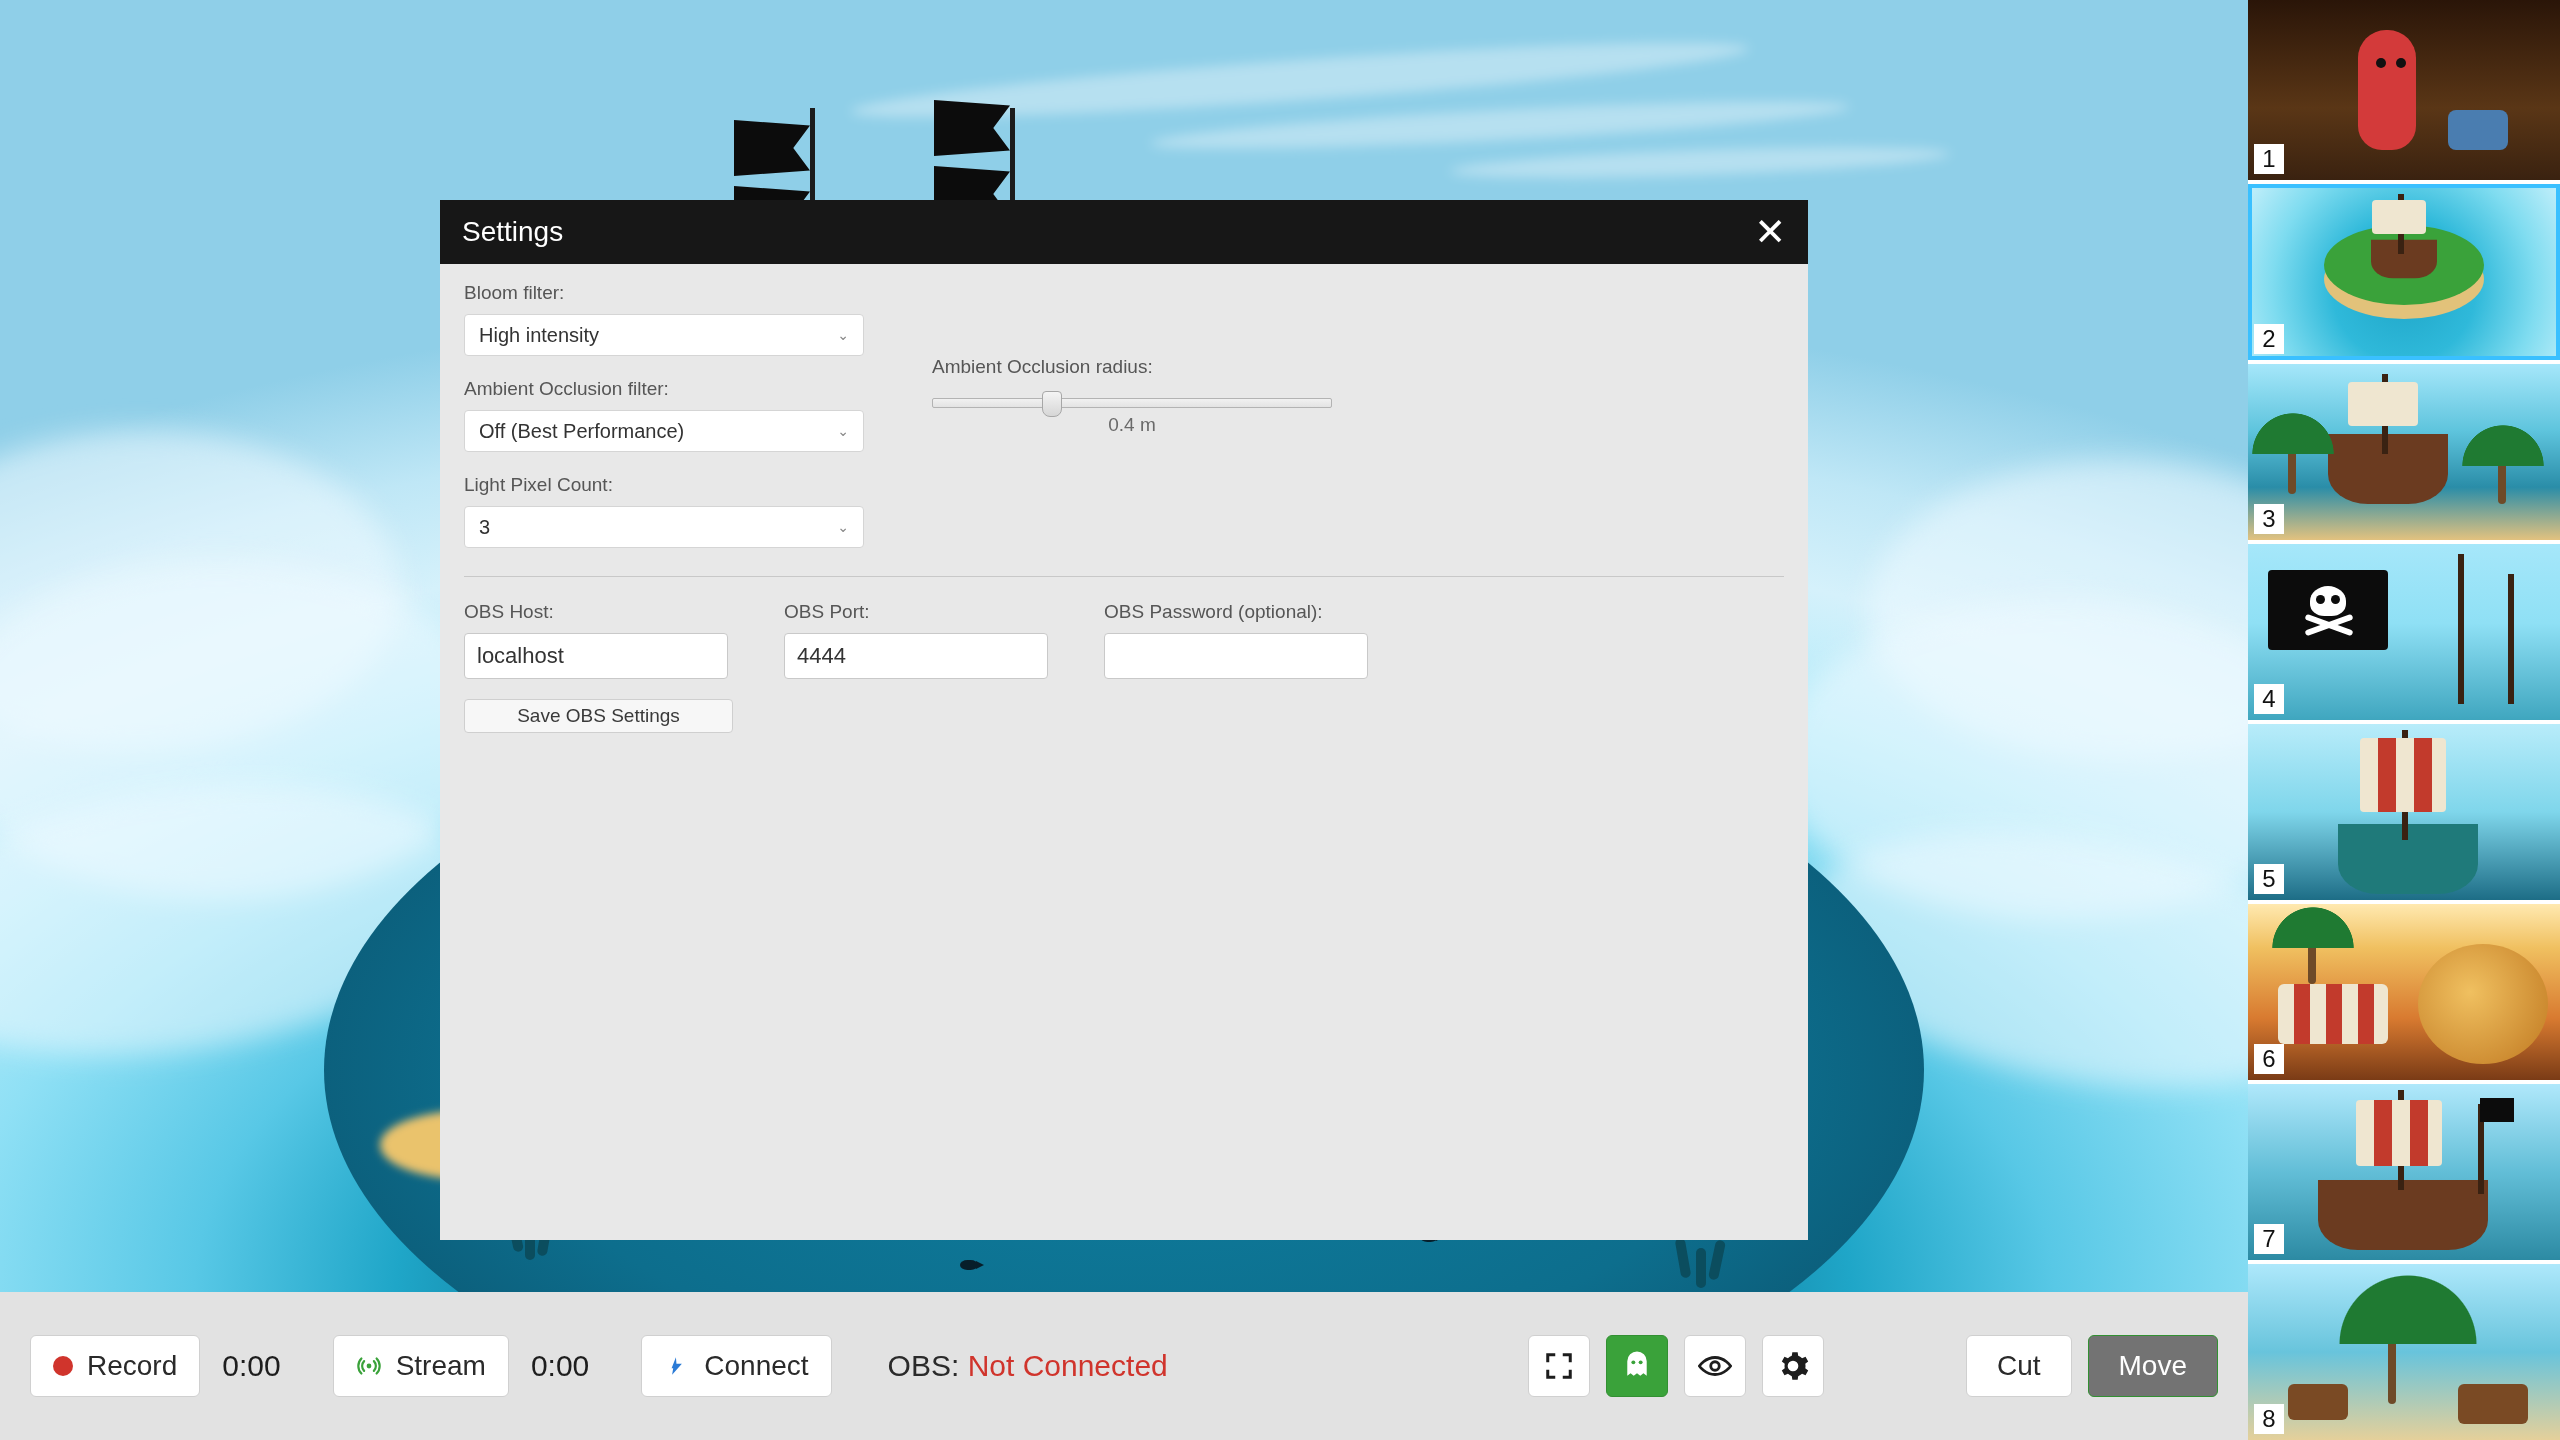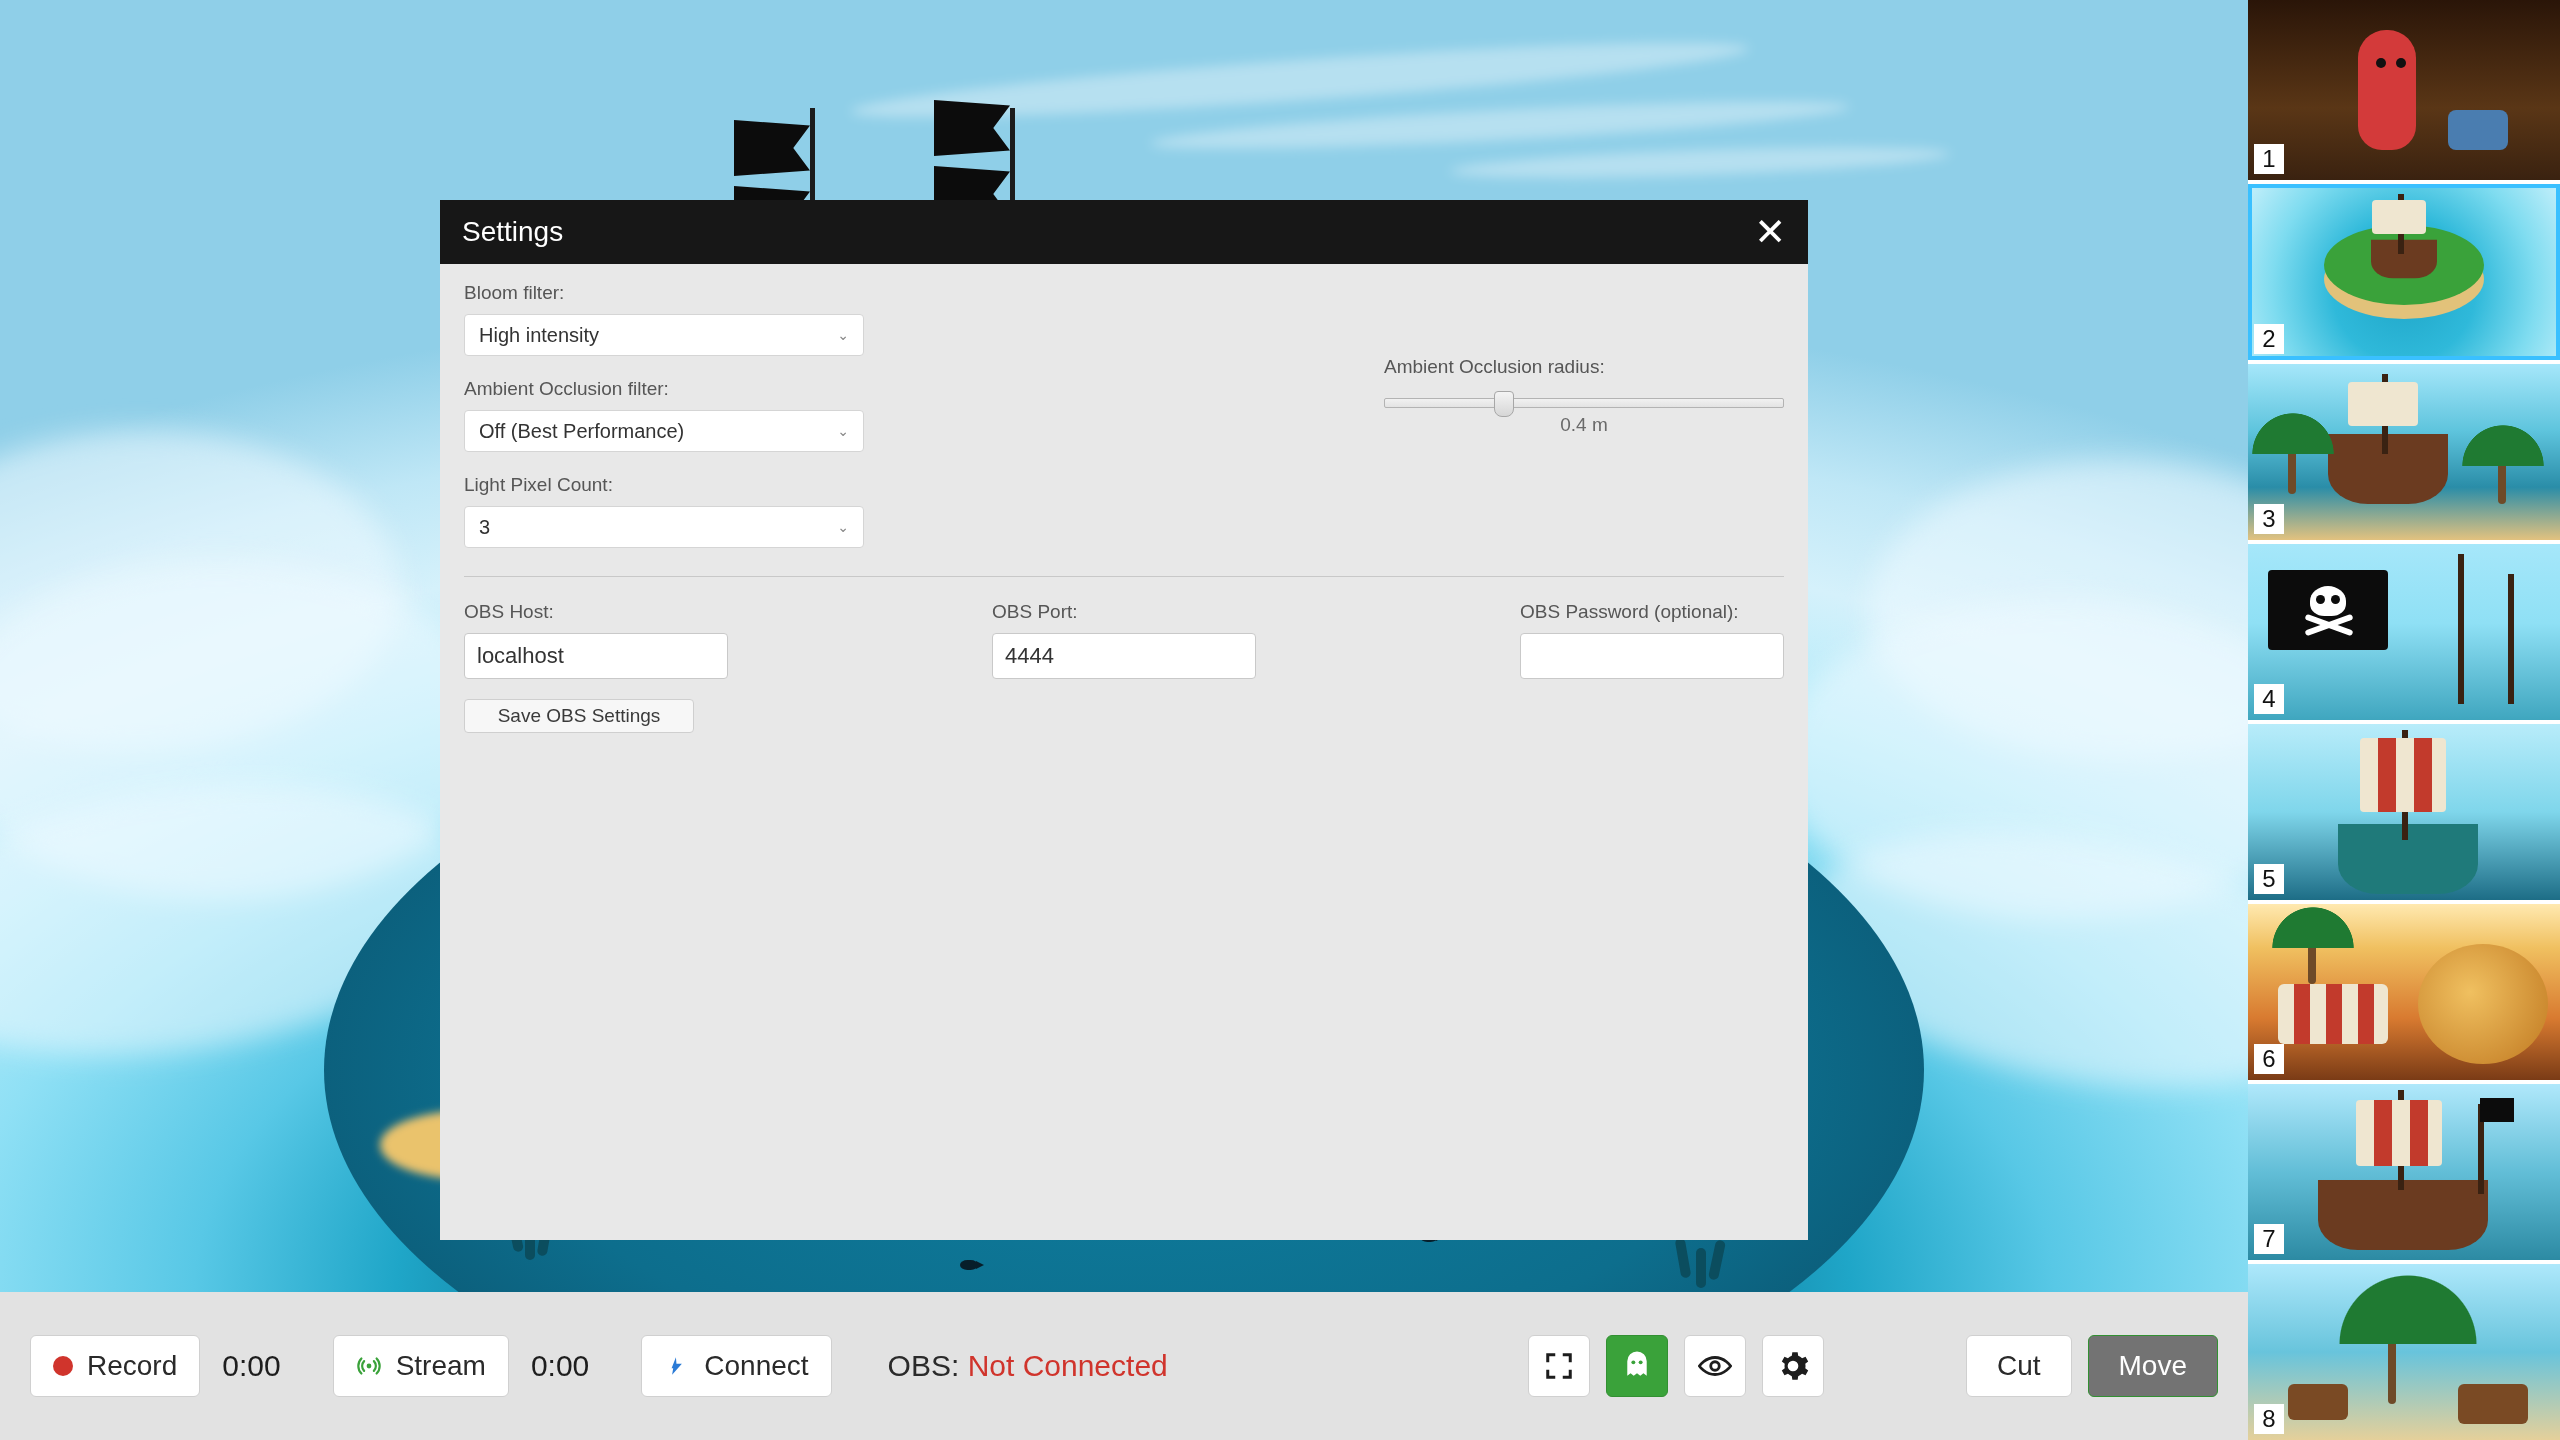--- a/index.html
+++ b/index.html
@@ -58,36 +58,36 @@
 
   .tabs{ display:flex; gap:56px; padding:18px 0 10px 0; border-bottom:1px solid #bfbfbf; font-size:22px; color:#9a9a9a;}
   .tab{ cursor:pointer;}
   .tab.active{ color:#292929; }
 
   .form{ padding-top:18px; position:relative;}
   .field-label{ font-size:19px; color:#565656; margin-bottom:10px; }
   .dd{ width:400px; height:42px; background:#fff; border:1px solid #d5d5d5; border-radius:4px; display:flex; align-items:center; justify-content:space-between; padding:0 14px; font-size:20px; color:#333; cursor:pointer; }
   .dd .chev{ color:#888; font-size:14px;}
 
-  .row{ display:flex; gap:68px;justify-content:space-between; }
+  .row{ display:flex; gap:68px; }
   .col{ display:flex; flex-direction:column; }
   .gap{ height:22px;}
 
   
   .slider-wrap{ margin-top:10px;}
   .slider-track{ width:400px; height:10px; border:1px solid #b3b3b3; border-radius:2px; background:linear-gradient(#f1f1f1,#e3e3e3); position:relative; cursor:pointer;}
   .slider-thumb{ position:absolute; top:-8px; width:20px; height:26px; background:linear-gradient(#f4f4f4,#d6d6d6); border:1px solid #a7a7a7; border-radius:4px 4px 8px 8px; transform:translateX(-50%); cursor:grab;}
   .slider-val{ width:400px; text-align:center; font-size:19px; color:#6a6a6a; margin-top:6px;}
 
   .divider{ height:1px; background:#c8c8c8; margin:28px 0 24px 0;}
 
   .text-input{ height:46px; background:#fff; border:1px solid #c9c9c9; border-radius:4px; padding:0 12px; font-size:22px; color:#333;}
   .ti-host{ width:264px;} .ti-port{ width:264px;} .ti-pass{ width:264px;}
 
-  .save-btn{ margin-top:20px; width:230px; height:34px; background:#f7f7f7; border:1px solid #cfcfcf; border-radius:4px; font-size:19px; color:#3a3a3a; display:flex; align-items:center; justify-content:center; cursor:pointer;}
+  .save-btn{ margin-top:20px; width:269px; height:34px; background:#f7f7f7; border:1px solid #cfcfcf; border-radius:4px; font-size:19px; color:#3a3a3a; display:flex; align-items:center; justify-content:center; cursor:pointer;}
 
   
   .toolbar{
     position:absolute; left:0; right:0; bottom:0; height:148px;
     background:#e2e2e2; display:flex; align-items:center; padding:0 30px; gap:16px;
     font-size:28px; color:#2a2a2a;
   }
   .btn{ height:62px; background:#fff; border:1px solid #d0d0d0; border-radius:6px; display:flex; align-items:center; gap:14px; padding:0 22px; cursor:pointer; font-size:28px; color:#2a2a2a;}
   .btn-green{ background:#737373; color:#fff; border-color:#329032;}
   .timer{ color:#1d1d1d; font-size:30px; margin-left:6px; margin-right:36px;text-align:center;}

